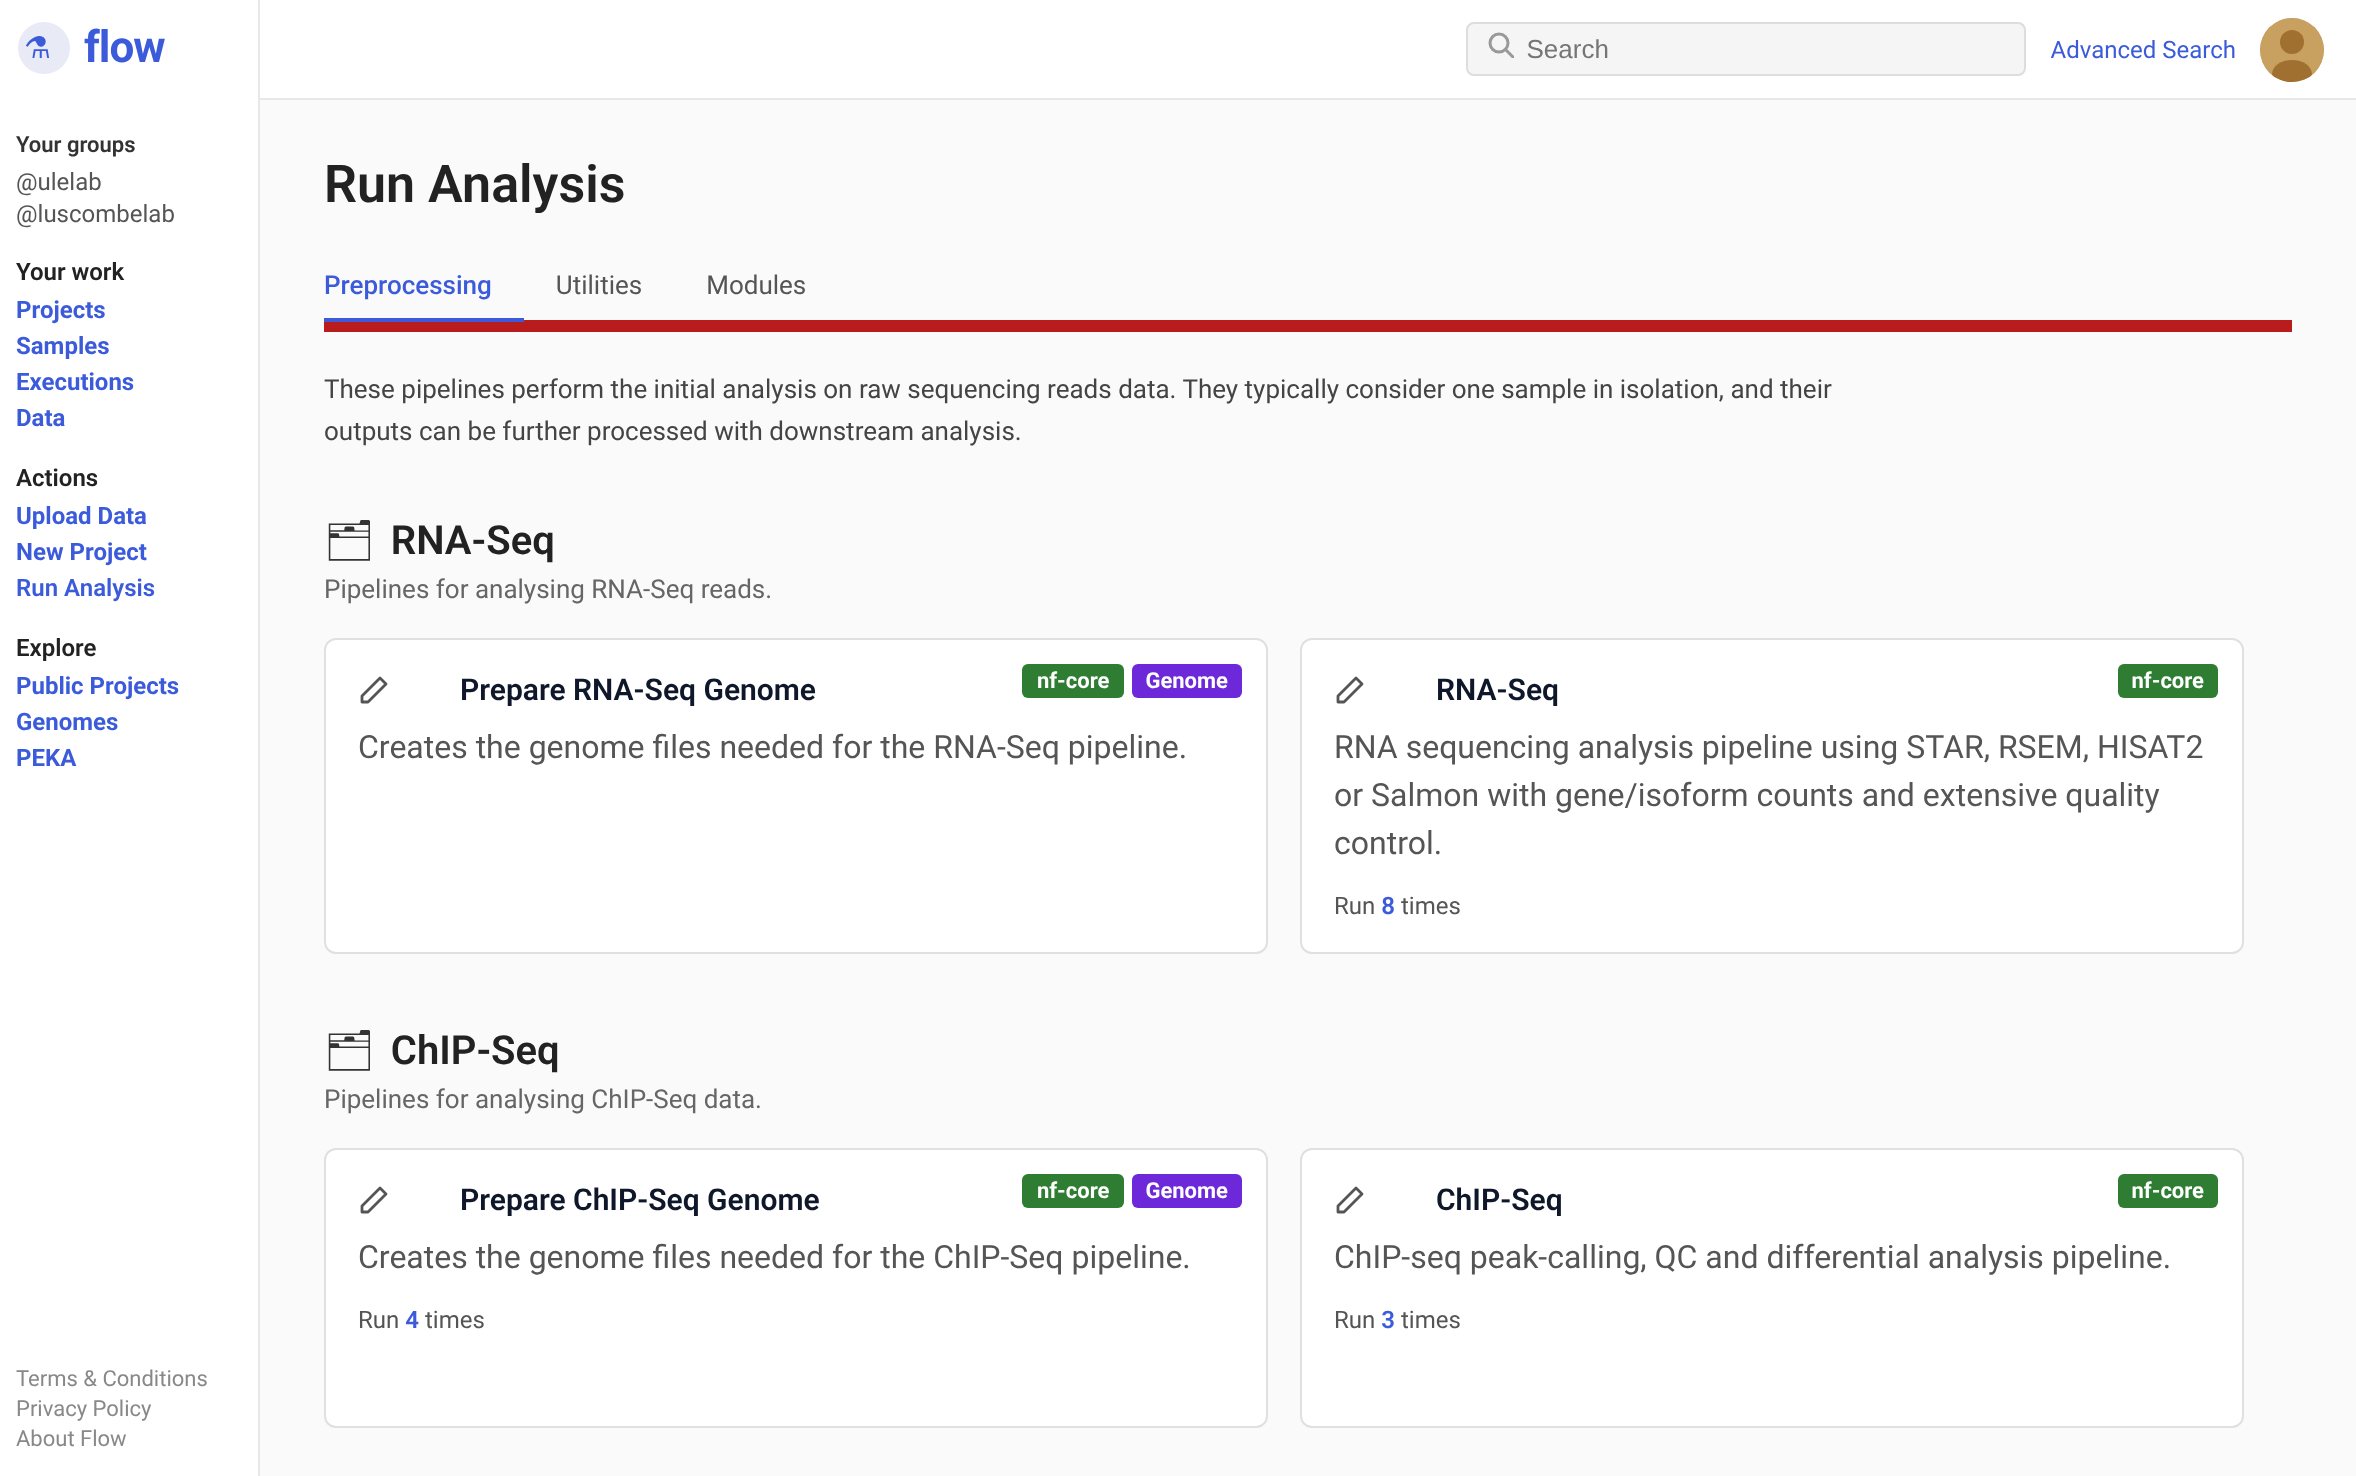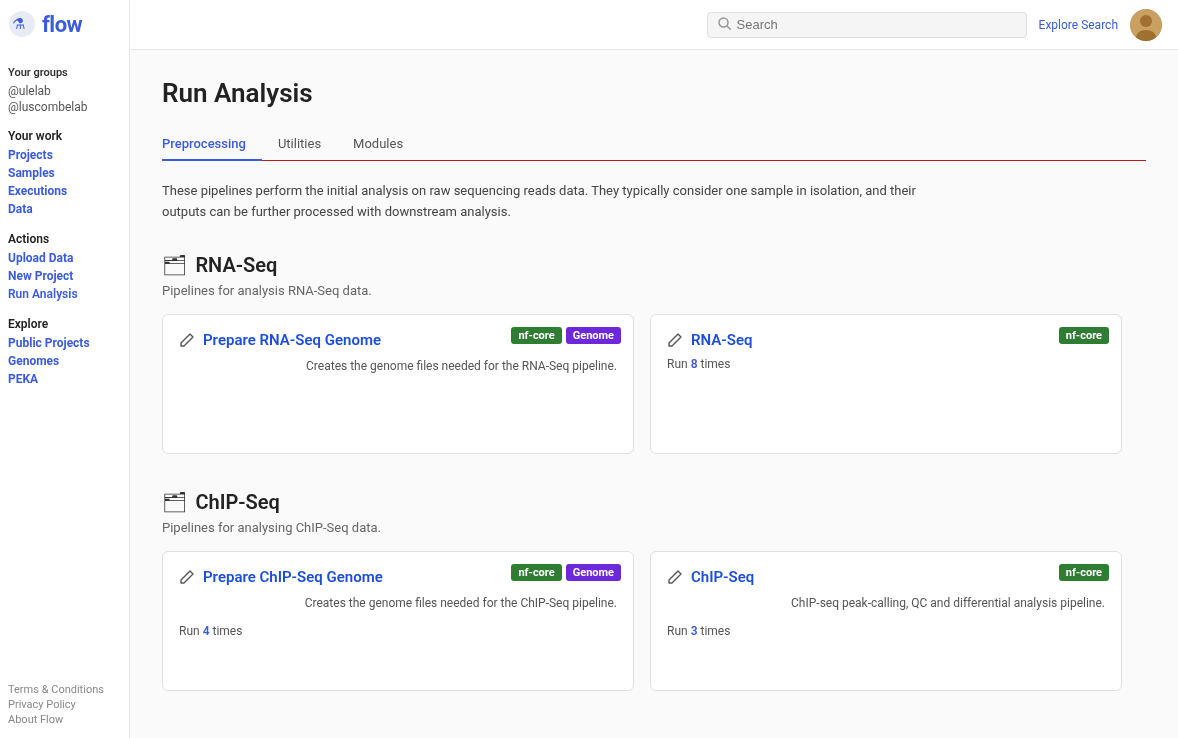--- a/index.html
+++ b/index.html
@@ -93,21 +93,21 @@
       padding: 0 16px;
       gap: 12px;
     }
     .search-wrapper {
       display: flex;
       align-items: center;
       background: #f5f5f5;
       border: 1px solid #ddd;
       border-radius: 4px;
       padding: 4px 10px;
-      width: 320px;
+      width: 280px;
       gap: 6px;
     }
     .search-wrapper input {
       border: none;
       background: transparent;
       font-size: 13px;
       outline: none;
       width: 100%;
       color: #555;
     }
@@ -143,21 +143,21 @@
     .page-title {
       font-size: 26px;
       font-weight: 600;
       color: #222;
       margin-bottom: 20px;
     }
 
     
     .tabs {
       display: flex;
-      border-bottom: 1px solid #b91c1c;
+      border-bottom: 6px solid #b91c1c;
       margin-bottom: 20px;
       gap: 0;
     }
     .tab-item {
       font-size: 13px;
       padding: 8px 16px 8px 0;
       margin-right: 16px;
       cursor: pointer;
       color: #555;
       border-bottom: 2px solid transparent;
@@ -236,28 +236,28 @@
     .card-title-row {
       display: flex;
       align-items: center;
       gap: 8px;
       margin-bottom: 8px;
       padding-right: 100px;
     }
     .card-title {
       font-size: 15px;
       font-weight: 600;
-      color: #1d4ed8;
+      color: #0f172a;
+      margin-left: 27px;
     }
     .card-desc {
-      font-size: 12px;
+      font-size: 16px;
       color: #555;
       line-height: 1.5;
       margin-bottom: 12px;
-      text-align: right;
     }
     .card-run-info {
       font-size: 12px;
       color: #555;
     }
     .card-run-info .run-count {
       color: #3b5bdb;
       font-weight: 600;
     }
 
@@ -319,21 +319,21 @@
   <div id="topbar">
     <div class="search-wrapper">
       <span class="search-icon-svg">
         <svg width="13" height="13" viewBox="0 0 13 13" fill="none">
           <circle cx="5.5" cy="5.5" r="4.5" stroke="#999" stroke-width="1.5"></circle>
           <line x1="9" y1="9" x2="12.5" y2="12.5" stroke="#999" stroke-width="1.5" stroke-linecap="round"></line>
         </svg>
       </span>
       <input type="text" placeholder="Search" style="">
     </div>
-    <a class="advanced-search-link">Explore Search</a>
+    <a class="advanced-search-link">Advanced Search</a>
     <div class="avatar">
       <svg width="32" height="32" viewBox="0 0 32 32">
         <circle cx="16" cy="16" r="16" fill="#c8a060"></circle>
         <circle cx="16" cy="12" r="6" fill="#a07030"></circle>
         <ellipse cx="16" cy="28" rx="10" ry="7" fill="#a07030"></ellipse>
       </svg>
     </div>
   </div>
 
   <div id="content">
@@ -345,21 +345,21 @@
       <div class="tab-item">Modules</div>
     </div>
 
     <p class="description">These pipelines perform the initial analysis on raw sequencing reads data. They typically consider one sample in isolation, and their outputs can be further processed with downstream analysis.</p>
 
     <div class="pipeline-section">
       <div class="section-header">
         <span class="folder-icon">🗂</span>
         <span class="section-title">RNA-Seq</span>
       </div>
-      <div class="section-desc">Pipelines for analysis RNA-Seq data.</div>
+      <div class="section-desc">Pipelines for analysing RNA-Seq reads.</div>
       <div class="cards-grid">
 
         <div class="pipeline-card">
           <div class="card-badges">
             <span class="badge badge-nfcore">nf-core</span>
             <span class="badge badge-genome">Genome</span>
           </div>
           <div class="card-title-row">
             <span class="pencil-icon">
               <svg width="16" height="16" viewBox="0 0 16 16" fill="none">
@@ -376,20 +376,21 @@
             <span class="badge badge-nfcore">nf-core</span>
           </div>
           <div class="card-title-row">
             <span class="pencil-icon">
               <svg width="16" height="16" viewBox="0 0 16 16" fill="none">
                 <path d="M11 2L14 5L5 14H2V11L11 2Z" stroke="#555" stroke-width="1.4" fill="none" stroke-linejoin="round"></path>
               </svg>
             </span>
             <span class="card-title">RNA-Seq</span>
           </div>
+          <p class="card-desc">RNA sequencing analysis pipeline using STAR, RSEM, HISAT2 or Salmon with gene/isoform counts and extensive quality control.</p>
           <div class="card-run-info">
             Run <span class="run-count">8</span> <span>times</span>
           </div>
         </div>
       </div>
     </div>
 
     <div class="pipeline-section">
       <div class="section-header">
         <span class="folder-icon">🗂</span>

